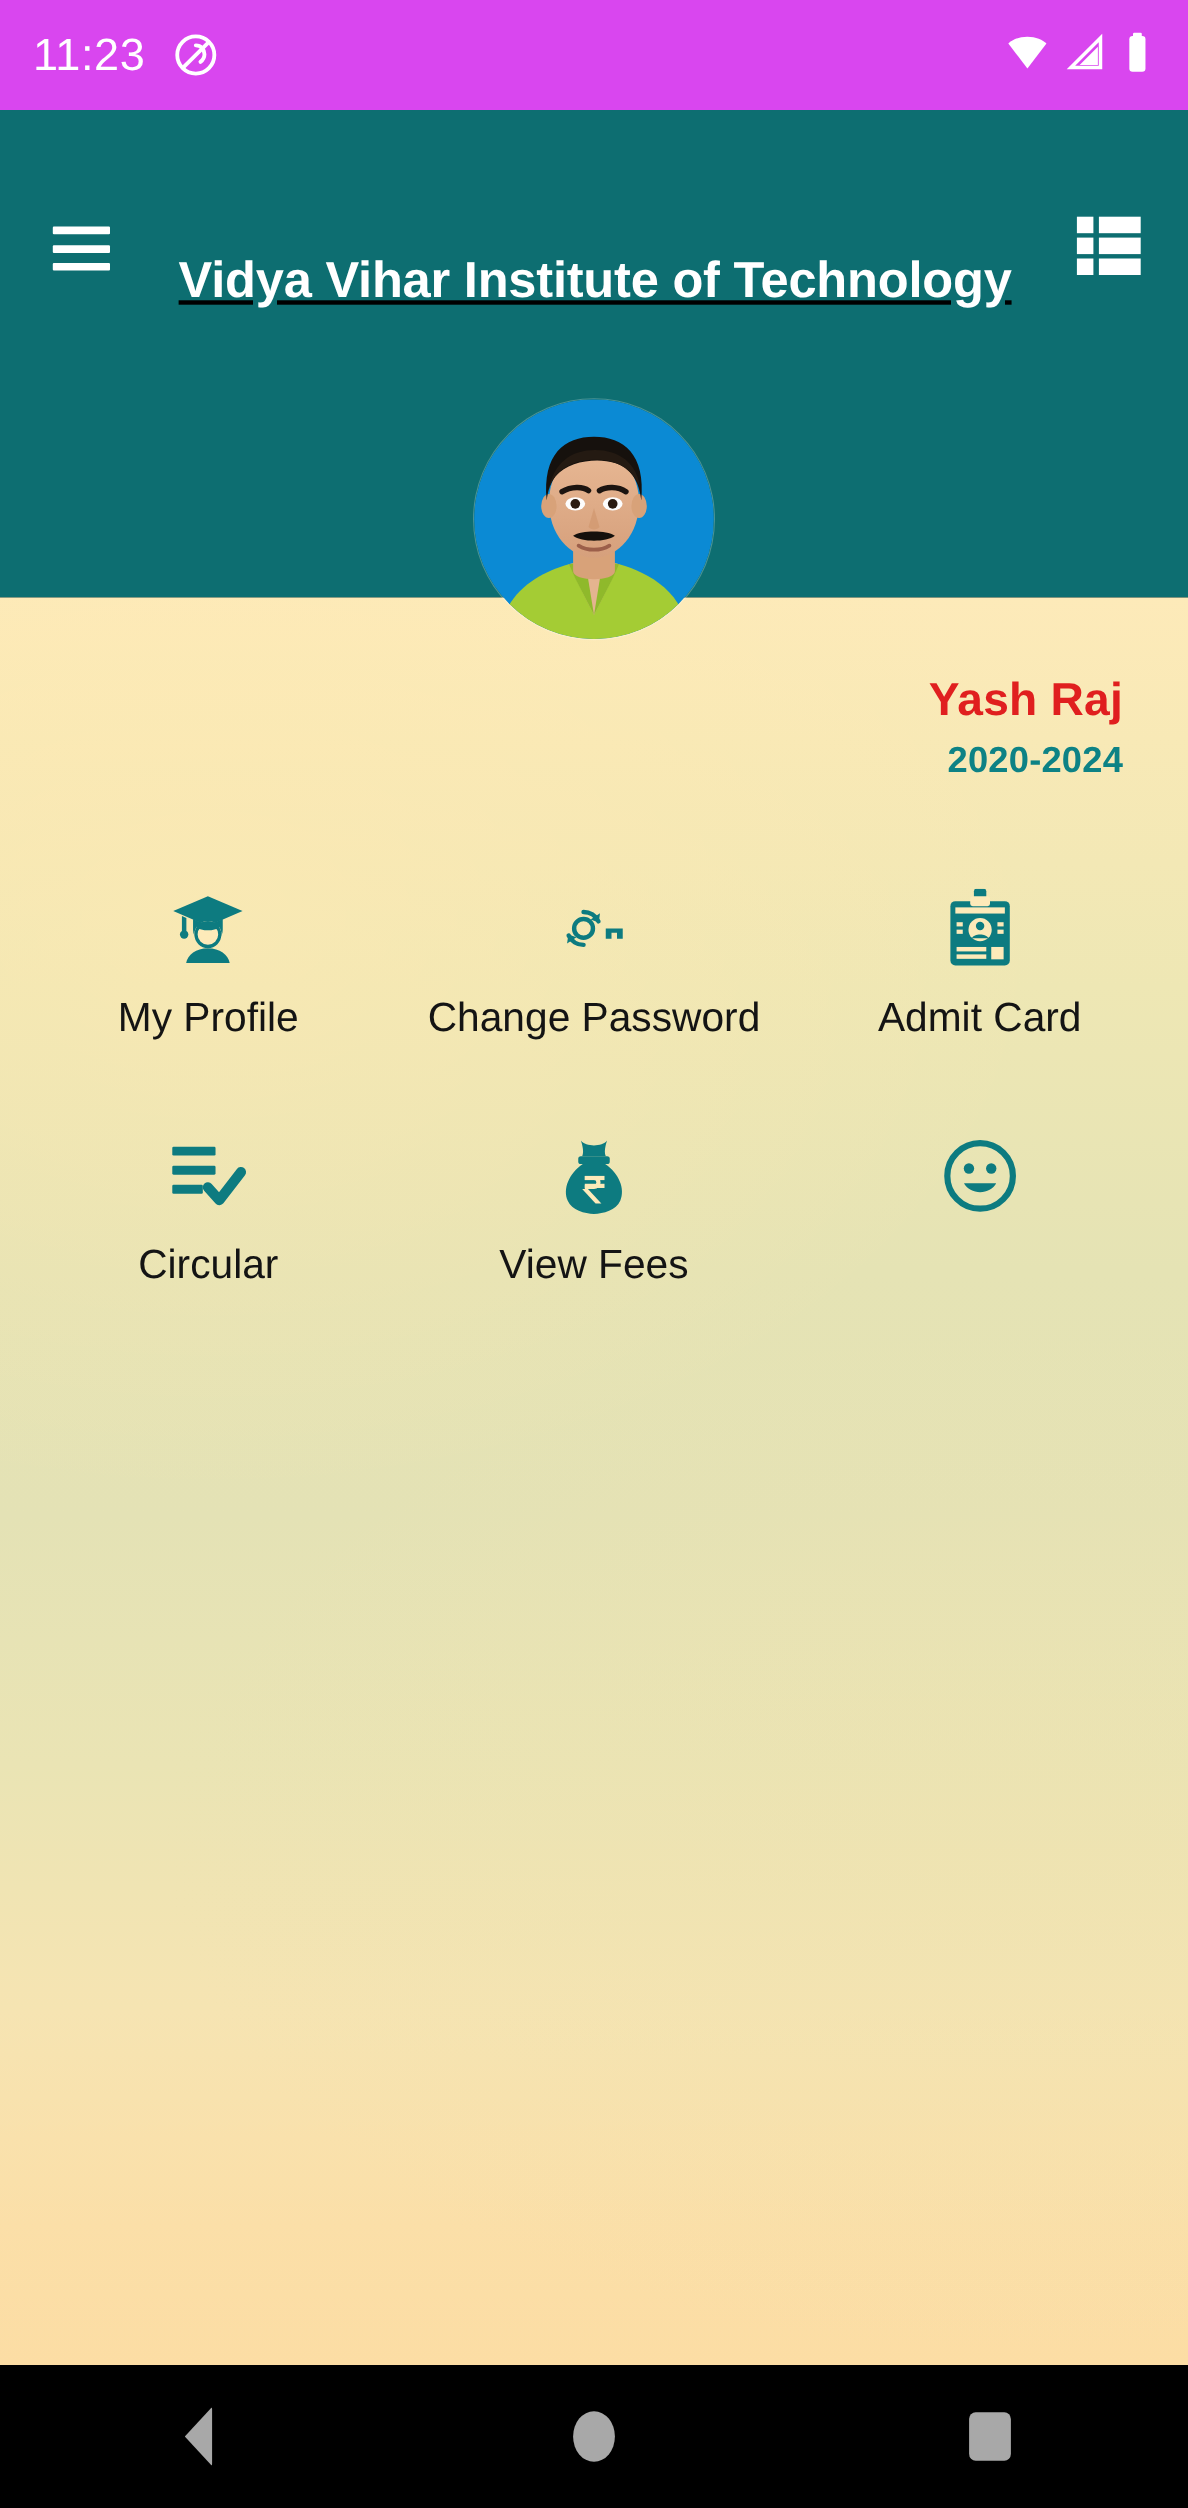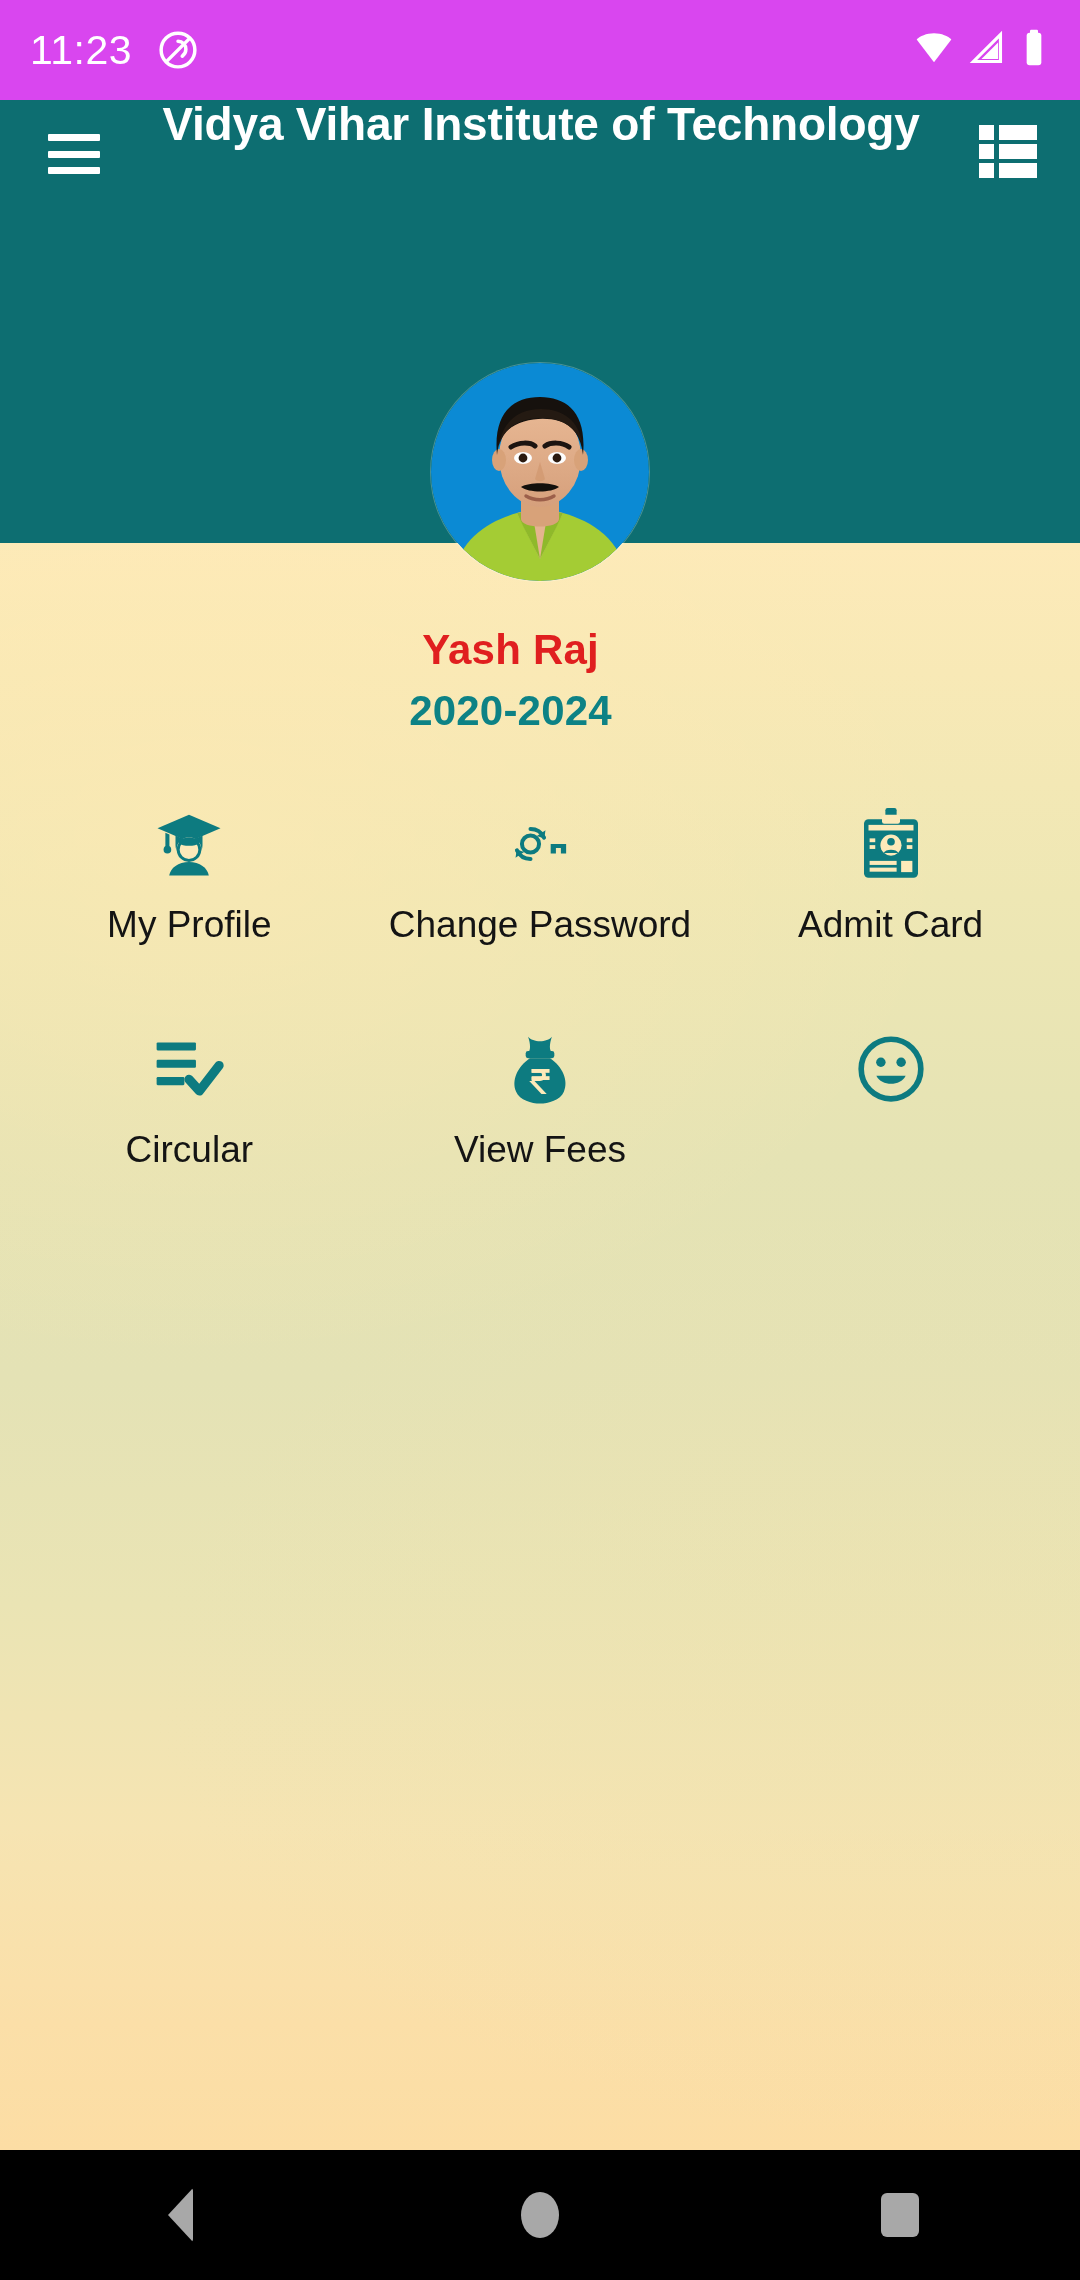--- a/index.html
+++ b/index.html
@@ -55,21 +55,21 @@
   .sb-right{ display:flex; align-items:center; gap:14px; padding-right:4px;}
 
   
   .appbar{
     position:absolute; left:0; top:100px; width:1080px; height:443px;
     background:#0d6e71;
     z-index:4;
   }
   .appbar-row{
     position:relative; width:100%; height:180px;
-    display:flex; align-items:flex-start;
+    display:flex; align-items:flex-end;text-decoration:underline;
   }
   .icon-btn{
     width:108px; height:108px;
     display:flex; align-items:center; justify-content:center;
     flex:0 0 auto;
   }
   .menu-btn{ margin-left:20px; }
   .list-btn{ margin-right:18px; }
   .hamburger{ width:52px; height:40px; display:flex; flex-direction:column; justify-content:space-between; }
   .hamburger span{ display:block; height:7px; background:#fff; border-radius:1px; width:100%; }
@@ -90,29 +90,29 @@
     position:absolute; left:50%; top:363px; transform:translateX(-50%);
     width:218px; height:218px; border-radius:50%;
     overflow:hidden;
     z-index:6;
     box-shadow:0 0 0 1px rgba(255,255,255,.25);
   }
   .avatar-svg{ display:block; width:218px; height:218px; }
 
   
   .identity{
-    position:absolute; left:0; top:624px; width:1021px;
-    text-align:center; z-index:6;
+    position:absolute; left:0; top:610px; width:1021px;
+    text-align:right; z-index:6;
   }
   .user-name{
     color:#e01f1f; font-size:42px; font-weight:bold; line-height:1.25;
     letter-spacing:.2px;
   }
   .user-session{
-    color:#0d8285; font-size:42px; font-weight:bold; line-height:1.35;
+    color:#0d8285; font-size:33px; font-weight:bold; line-height:1.35;
     margin-top:6px; letter-spacing:.2px;
   }
 
   
   .grid{
     position:absolute; left:0; top:790px; width:1080px;
     z-index:6;
     display:flex; flex-wrap:wrap;
     padding:0 14px;
   }

